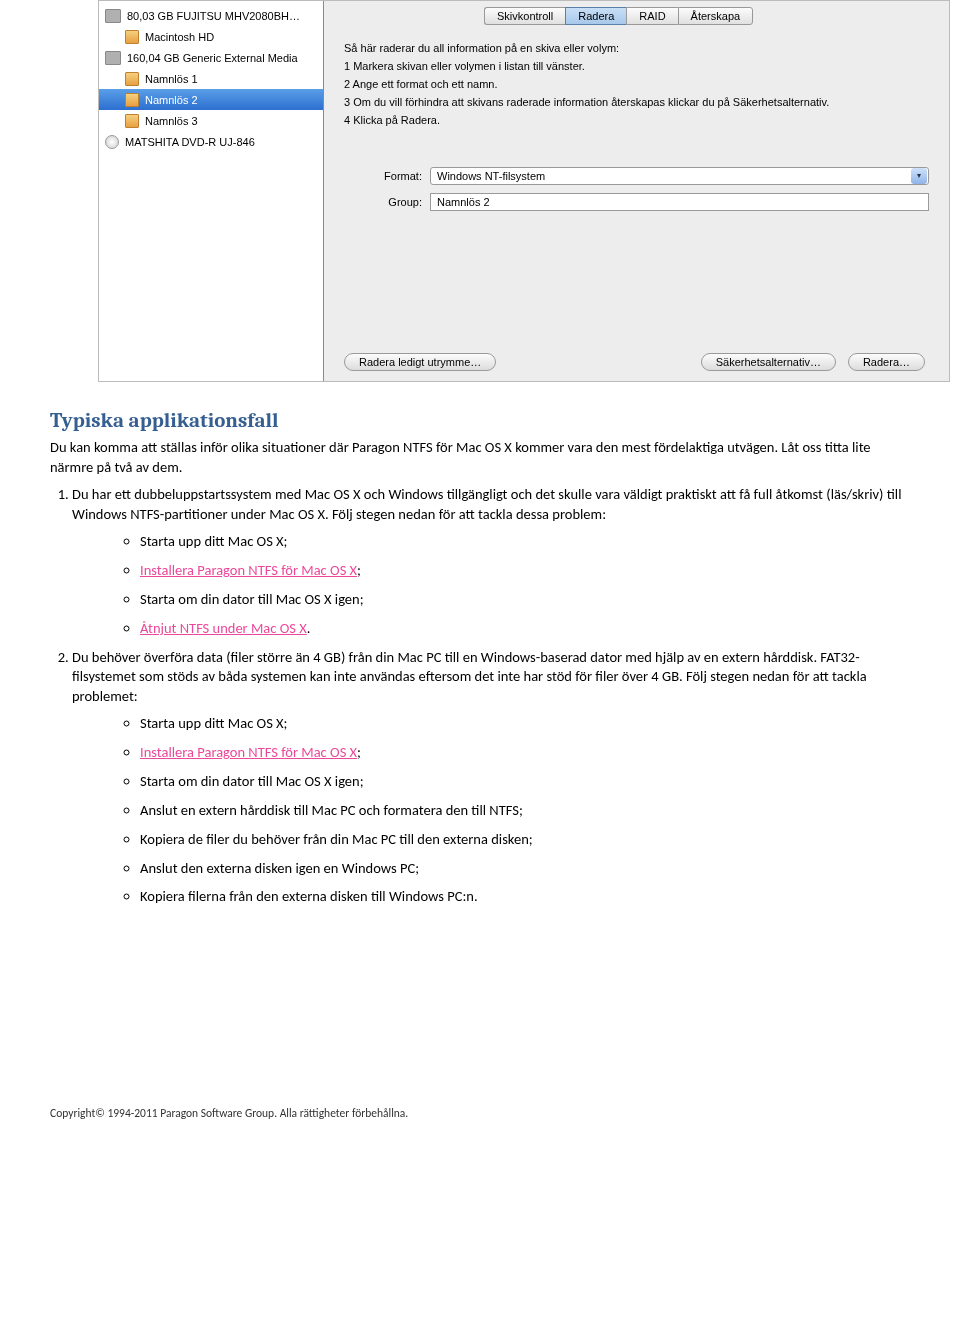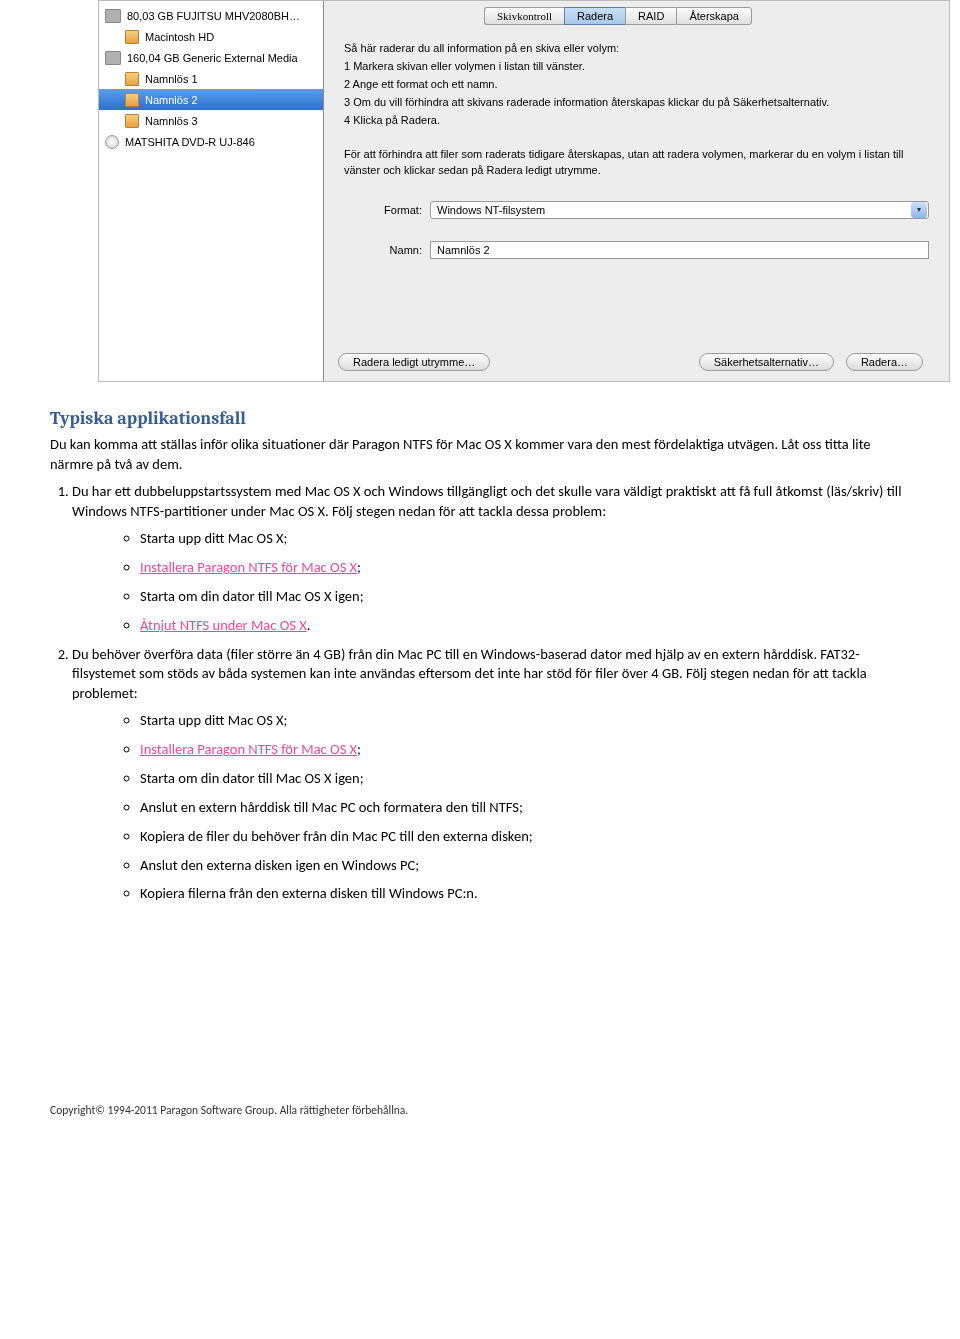--- a/index.html
+++ b/index.html
@@ -83,39 +83,39 @@
     margin: 6px 0 0 160px;
   }
   .du-tab {
     font-size: 11px;
     padding: 2px 12px;
     background: linear-gradient(#fcfcfc,#e0e0e0);
     border: 1px solid #999;
     border-right: none;
   }
   .du-tab:last-child { border-right: 1px solid #999; border-radius: 0 3px 3px 0; }
-  .du-tab:first-child { border-radius: 3px 0 0 3px; font-family: Liberation Serif, serif; }
+  .du-tab:first-child { border-radius: 3px 0 0 3px; }
   .du-tab.active {
     background: linear-gradient(#c8dff6,#a8c8ea);
     border-color: #5a7fa8;
     color: #000;
   }
   .du-instructions {
     padding: 16px 20px 8px 20px;
     font-size: 11px;
     line-height: 1.45;
   }
   .du-instructions p { margin: 0 0 2px 0; }
   .du-form {
     padding: 12px 20px 0 20px;
   }
   .du-form-row {
     display: flex;
     align-items: center;
-    margin-bottom: 22px;
+    margin-bottom: 8px;
   }
   .du-form-label {
     width: 78px;
     text-align: right;
     padding-right: 8px;
     font-size: 11px;
   }
   .du-select, .du-input {
     flex: 1;
     font-size: 11px;
@@ -137,39 +137,39 @@
     height: 16px;
     background: linear-gradient(#cfe2fb,#8fb4e8);
     border-radius: 3px;
     margin-right: -5px;
     display:flex;align-items:center;justify-content:center;
     font-size:8px;color:#234;
   }
   .du-footer {
     position: absolute;
     bottom: 10px;
-    left: 0; right: 12px;
+    left: 0; right: 4px;
     display: flex;
     justify-content: space-between;
-    padding: 0 14px;
+    padding: 0 20px;
   }
   .du-btn {
     font-size: 11px;
     padding: 2px 14px;
     background: linear-gradient(#fcfcfc,#dcdcdc);
     border: 1px solid #9a9a9a;
     border-radius: 10px;
   }
   .du-btn-group { display: flex; gap: 12px; }
 
   
   h2.section {
     font-family: Cambria, Georgia, serif;
     color: #365f91;
-    font-size: 18px;
+    font-size: 21px;
     font-weight: bold;
     margin: 26px 0 4px 0;
   }
   .body-text {
     margin: 6px 0 8px 0;
     line-height: 1.35;
   }
   ol.numlist {
     margin: 6px 0 0 0;
     padding-left: 22px;
@@ -242,33 +242,32 @@
         <div class="du-tab">Återskapa</div>
       </div>
 
       <div class="du-instructions">
         <p>Så här raderar du all information på en skiva eller volym:</p>
         <p>1  Markera skivan eller volymen i listan till vänster.</p>
         <p>2  Ange ett format och ett namn.</p>
         <p>3  Om du vill förhindra att skivans raderade information återskapas klickar du på Säkerhetsalternativ.</p>
         <p>4  Klicka på Radera.</p>
         <br>
-        <p>För att förhindra att filer som raderats tidigare återskapas, utan att radera volymen, markerar du en volym i listan till vänster och klickar sedan på Radera ledigt utrymme.</p>
       </div>
 
       <div class="du-form">
         <div class="du-form-row">
           <div class="du-form-label">Format:</div>
           <div class="du-select">
             <span>Windows NT-filsystem</span>
             <span class="du-select-btn">▾</span>
           </div>
         </div>
         <div class="du-form-row">
-          <div class="du-form-label">Namn:</div>
+          <div class="du-form-label">Group:</div>
           <input class="du-input" value="Namnlös 2" style="">
         </div>
       </div>
 
       <div class="du-footer">
         <div class="du-btn">Radera ledigt utrymme…</div>
         <div class="du-btn-group">
           <div class="du-btn">Säkerhetsalternativ…</div>
           <div class="du-btn">Radera…</div>
         </div>

